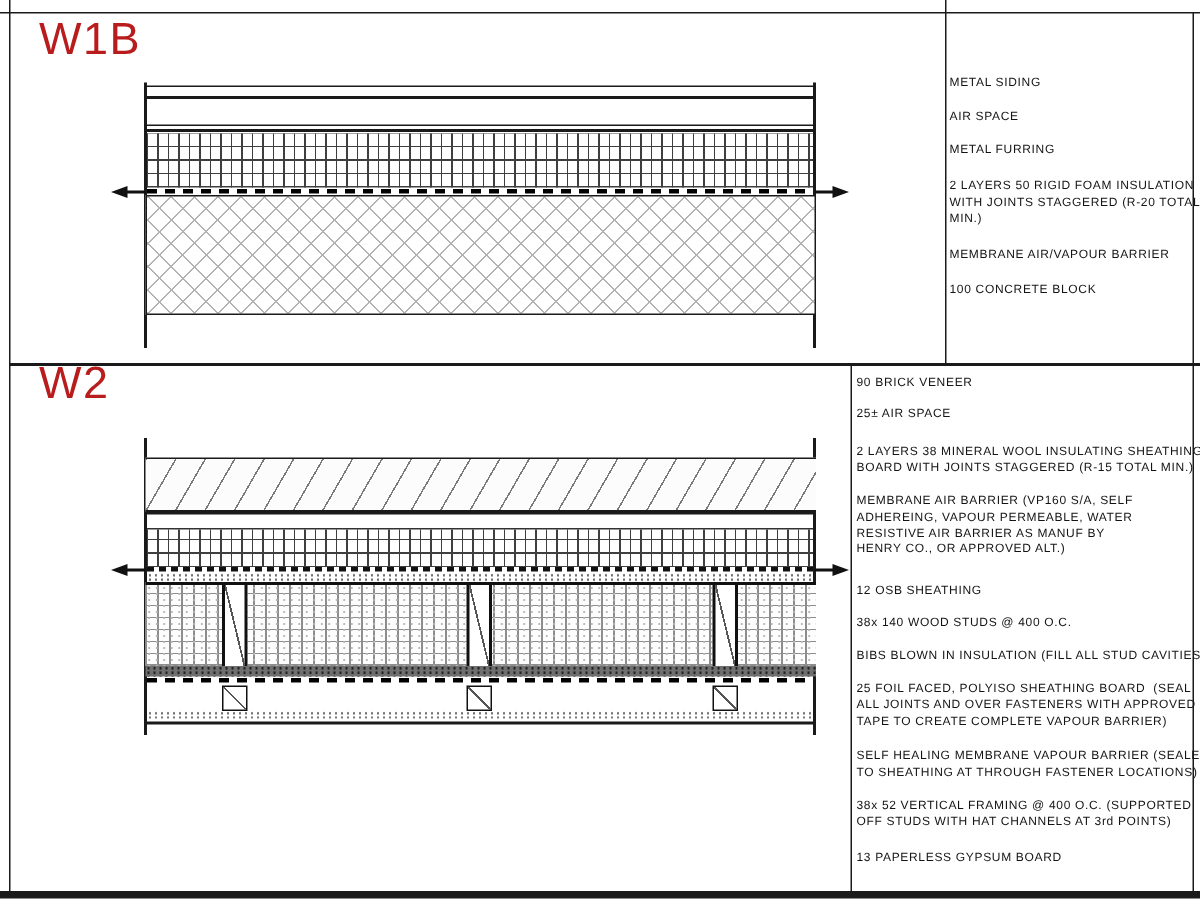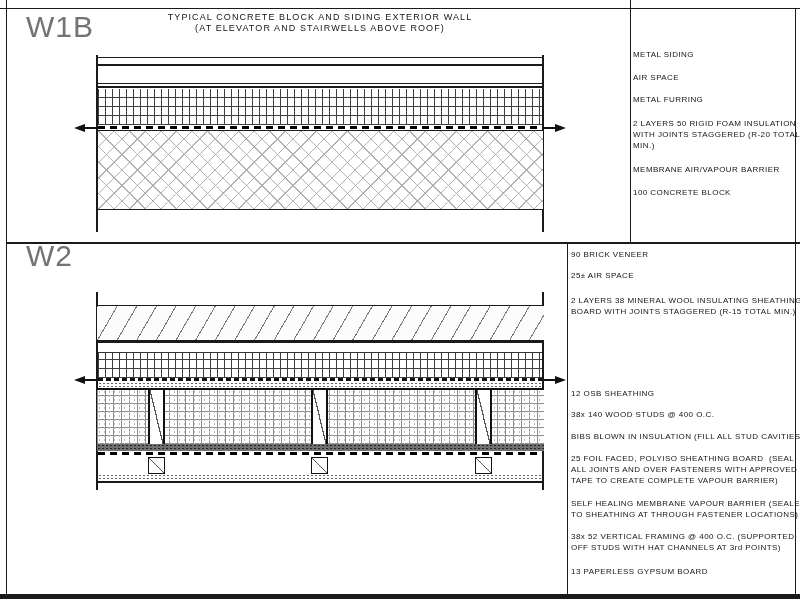--- a/index.html
+++ b/index.html
@@ -3,21 +3,21 @@
 <meta charset="utf-8">
 <style>
   html,body { margin:0; padding:0; background:#fff; }
   * { box-sizing:border-box; }
   #sheet {
     position:relative; width:800px; height:602px; background:#fff;
     font-family:"Liberation Sans", sans-serif; color:#111; overflow:hidden;
   }
   .hline { position:absolute; background:#1a1a1a; }
   .vline { position:absolute; background:#1a1a1a; }
-  .panel-id { position:absolute; font-size:30px; letter-spacing:1px; color:#737373; }
+  .panel-id { position:absolute; font-size:30px; letter-spacing:1px; color:#b91c1c; }
   .title { position:absolute; left:100px; width:440px; text-align:center; font-size:9px;
            letter-spacing:1.1px; color:#141414; white-space:pre; }
   .lbl { position:absolute; font-size:8px; letter-spacing:0.45px; line-height:10.8px;
          color:#141414; white-space:pre; }
   
   .grid-fine {
     position:absolute; background-color:#fff;
     background-image:
       repeating-linear-gradient(90deg,#3f3f3f 0 1px,transparent 1px 7px),
       repeating-linear-gradient(0deg,#3f3f3f 0 1px,transparent 1px 9px);
@@ -66,22 +66,20 @@
 
   <div class="hline" style="left:0;top:8px;width:800px;height:1px;"></div>
   <div class="vline" style="left:6px;top:0;width:1px;height:596px;"></div>
   <div class="vline" style="left:795px;top:8px;width:1px;height:587px;"></div>
   <div class="hline" style="left:0;top:594px;width:800px;height:5px;"></div>
   <div class="hline" style="left:6px;top:242px;width:794px;height:2px;"></div>
   <div class="vline" style="left:630px;top:0;width:1px;height:242px;"></div>
   <div class="vline" style="left:567px;top:244px;width:1px;height:351px;"></div>
 
   <div class="panel-id" style="left:26px;top:10px;">W1B</div>
-  <div class="title" style="top:12px;">TYPICAL CONCRETE BLOCK AND SIDING EXTERIOR WALL</div>
-  <div class="title" style="top:23px;">(AT ELEVATOR AND STAIRWELLS ABOVE ROOF)</div>
 
   <div class="vline" style="left:96px;top:55px;width:2px;height:177px;"></div>
   <div class="vline" style="left:542px;top:55px;width:2px;height:177px;"></div>
   <div class="hline" style="left:97px;top:57px;width:446px;height:1px;"></div>
   <div class="hline" style="left:97px;top:64px;width:446px;height:2px;"></div>
   <div class="hline" style="left:97px;top:83px;width:446px;height:1px;"></div>
   <div class="hline" style="left:97px;top:86px;width:446px;height:2px;"></div>
   <div class="grid-fine" style="left:98px;top:89px;width:444px;height:36px;"></div>
   <div class="dashline" style="left:98px;top:126px;width:444px;height:3px;"></div>
   <div class="arr" style="left:74px;top:124px;">
@@ -129,20 +127,24 @@
   <div class="stud small" style="left:148px;top:457px;width:17px;height:17px;"></div>
   <div class="stud small" style="left:311px;top:457px;width:17px;height:17px;"></div>
   <div class="stud small" style="left:475px;top:457px;width:17px;height:17px;"></div>
   <div class="dots" style="left:98px;top:474px;width:444px;height:5px;"></div>
   <div class="hline" style="left:97px;top:481px;width:447px;height:2px;"></div>
 
   <div class="lbl" style="left:571px;top:250px;">90 BRICK VENEER</div>
   <div class="lbl" style="left:571px;top:271px;">25± AIR SPACE</div>
   <div class="lbl" style="left:571px;top:296px;">2 LAYERS 38 MINERAL WOOL INSULATING SHEATHING
 BOARD WITH JOINTS STAGGERED (R-15 TOTAL MIN.)</div>
+  <div class="lbl" style="left:571px;top:329px;">MEMBRANE AIR BARRIER (VP160 S/A, SELF
+ADHEREING, VAPOUR PERMEABLE, WATER
+RESISTIVE AIR BARRIER AS MANUF BY
+HENRY CO., OR APPROVED ALT.)</div>
   <div class="lbl" style="left:571px;top:389px;">12 OSB SHEATHING</div>
   <div class="lbl" style="left:571px;top:410px;">38x 140 WOOD STUDS @ 400 O.C.</div>
   <div class="lbl" style="left:571px;top:432px;">BIBS BLOWN IN INSULATION (FILL ALL STUD CAVITIES)</div>
   <div class="lbl" style="left:571px;top:454px;">25 FOIL FACED, POLYISO SHEATHING BOARD  (SEAL
 ALL JOINTS AND OVER FASTENERS WITH APPROVED
 TAPE TO CREATE COMPLETE VAPOUR BARRIER)</div>
   <div class="lbl" style="left:571px;top:499px;">SELF HEALING MEMBRANE VAPOUR BARRIER (SEALED
 TO SHEATHING AT THROUGH FASTENER LOCATIONS)</div>
   <div class="lbl" style="left:571px;top:532px;">38x 52 VERTICAL FRAMING @ 400 O.C. (SUPPORTED
 OFF STUDS WITH HAT CHANNELS AT 3rd POINTS)</div>

